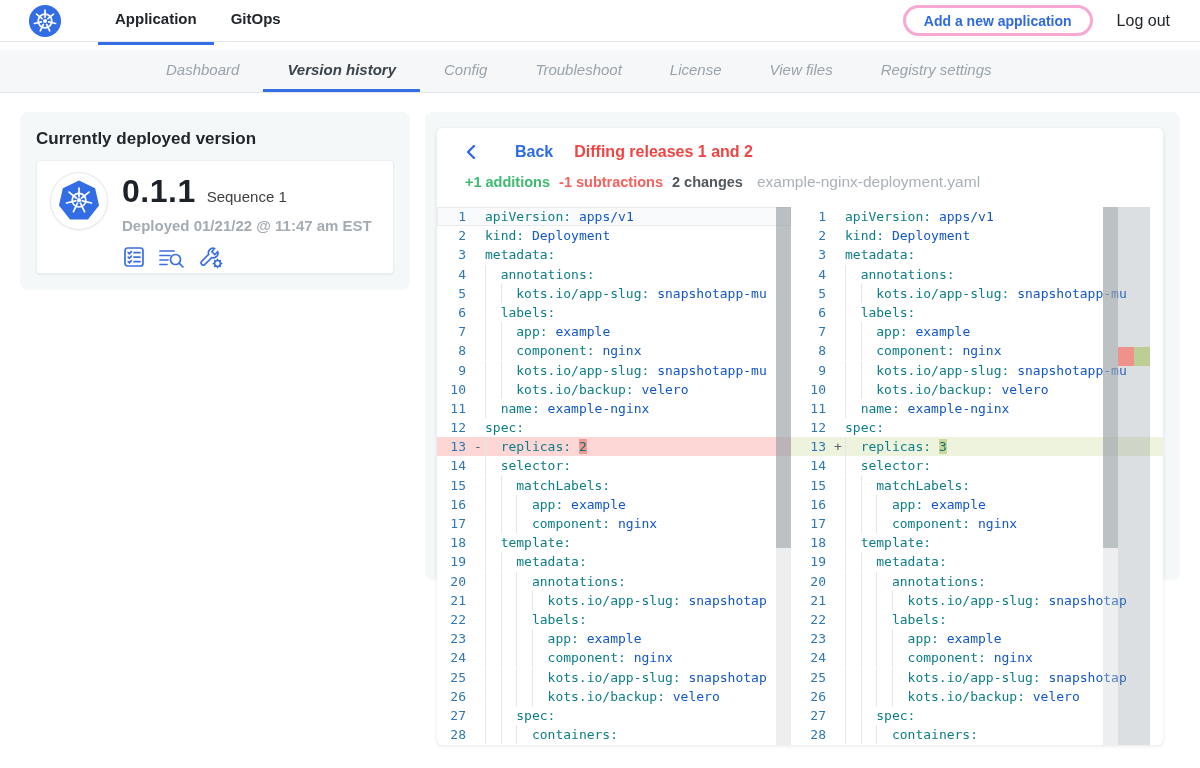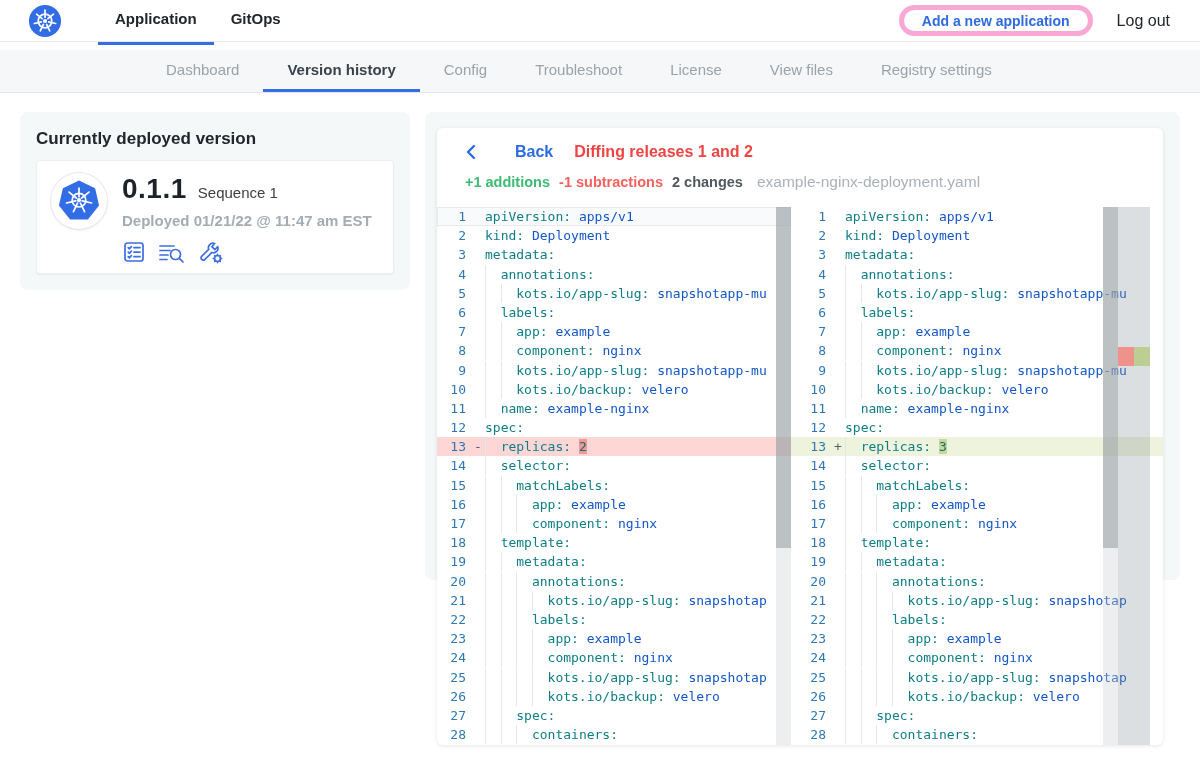--- a/index.html
+++ b/index.html
@@ -8,45 +8,45 @@
 
   
   .hdr { position: absolute; top: 0; left: 0; width: 1200px; height: 42px;
          background: #fff; border-bottom: 1px solid #e4e7ea; display: flex; align-items: center; }
   .brand { margin-left: 28px; width: 34px; height: 34px; flex: 0 0 auto; cursor: pointer; }
   .nav { display: flex; height: 49px; margin-left: 36px; }
   .nav-item { padding: 0 17px; line-height: 46px; font-size: 15px; font-weight: bold;
               color: #21262b; cursor: pointer; border-bottom: 3px solid transparent; }
   .nav-item.active { border-bottom-color: #356de4; }
   .hdr-right { margin-left: auto; display: flex; align-items: center; }
-  .add-btn { height: 31px; padding: 0 18px; border: 5px solid #f9a8d4; border-radius: 16px;
+  .add-btn { height: 31px; padding: 0 18px; border: 3px solid #f9a8d4; border-radius: 16px;
              background: #fff; color: #2f6ae0; font-size: 14px; font-weight: bold;
              font-family: "Liberation Sans", sans-serif; cursor: pointer; }
   .logout { margin: 0 30px 0 24px; font-size: 16px; color: #22262a; cursor: pointer; }
 
   
   .subnav { position: absolute; top: 50px; left: 0; width: 1200px; height: 43px;
-            background: #f5f7f8; border-bottom: 1px solid #e6e9eb; display: flex; padding-left: 142px; }
+            background: #f5f7f8; border-bottom: 1px solid #e6e9eb; display: flex; padding-left: 142px; font-style: italic; }
   .tab { padding: 0 24px; line-height: 40px; font-size: 15px; color: #9aa3ab; cursor: pointer;
          border-bottom: 3px solid transparent; white-space: nowrap; }
   .tab.active { color: #3a434b; font-weight: bold; border-bottom-color: #356de4; }
 
   
   .dep-card { position: absolute; left: 20px; top: 112px; width: 390px; height: 178px;
               background: #f4f8f9; border-radius: 8px; }
   .dep-title { padding: 17px 16px 24px 16px; font-size: 17px; font-weight: bold; color: #21262c; }
   .dep-inner { position: absolute; left: 16px; top: 48px; width: 358px; height: 114px;
                background: #fff; border: 1px solid #eceff1; border-radius: 4px;
                box-shadow: 0 1px 2px rgba(0,0,0,.05); display: flex; padding: 12px 14px; }
   .app-logo { width: 56px; height: 56px; border-radius: 50%; background: #fff;
               box-shadow: 0 0 0 1px #e5eaec, 0 1px 3px rgba(0,0,0,.12); flex: 0 0 auto;
               display: flex; align-items: center; justify-content: center; }
   .dep-meta { margin-left: 15px; }
   .ver-row { display: flex; align-items: baseline; }
-  .ver { font-size: 28px; font-weight: 800; color: #1d2228; letter-spacing: .5px; }
+  .ver { font-size: 32px; font-weight: 800; color: #1d2228; letter-spacing: .5px; }
   .seq { margin-left: 11px; font-size: 15px; color: #404040; }
   .dep-date { margin-top: 7px; font-size: 15px; color: #a4acb3; font-weight: bold; }
   .dep-icons { margin-top: 11px; display: flex; align-items: center; gap: 11px; }
   .dep-icons svg { cursor: pointer; }
 
   
   .diff-bg { position: absolute; left: 425px; top: 112px; width: 755px; height: 468px;
              background: #f4f8f9; border-radius: 8px; }
   .diff-panel { position: absolute; left: 437px; top: 128px; width: 726px; height: 617px;
                 background: #fff; border-radius: 6px; box-shadow: 0 1px 4px rgba(0,0,0,.10); }

